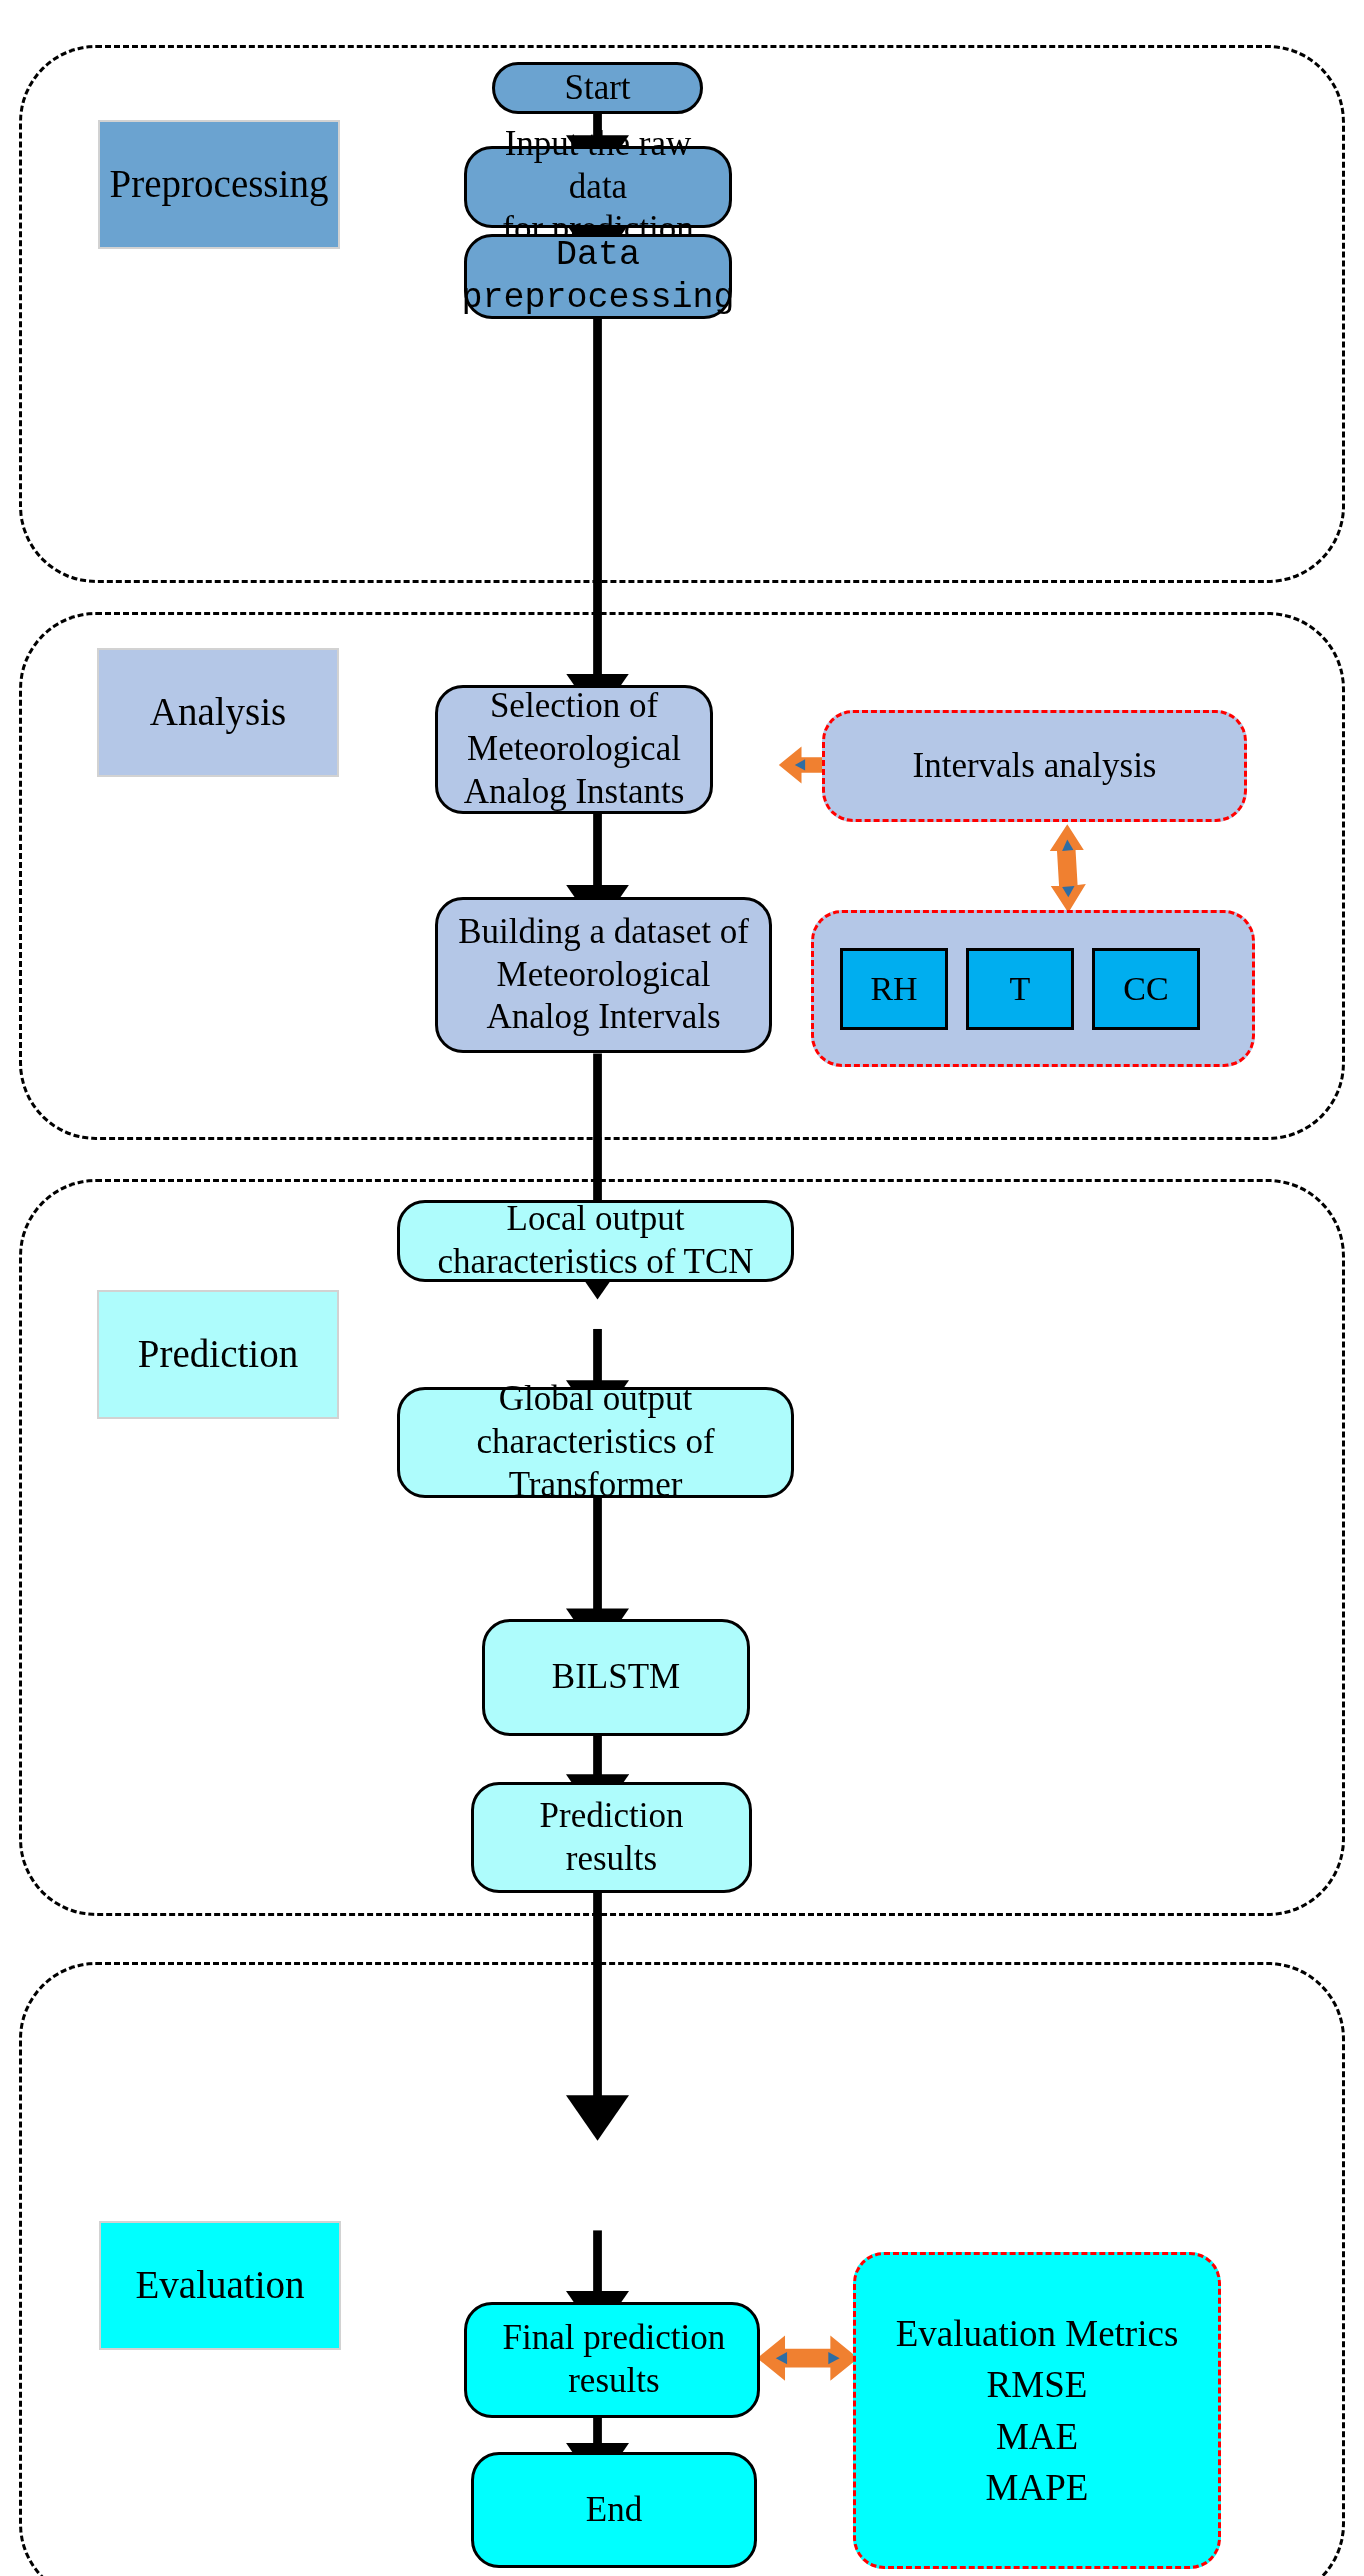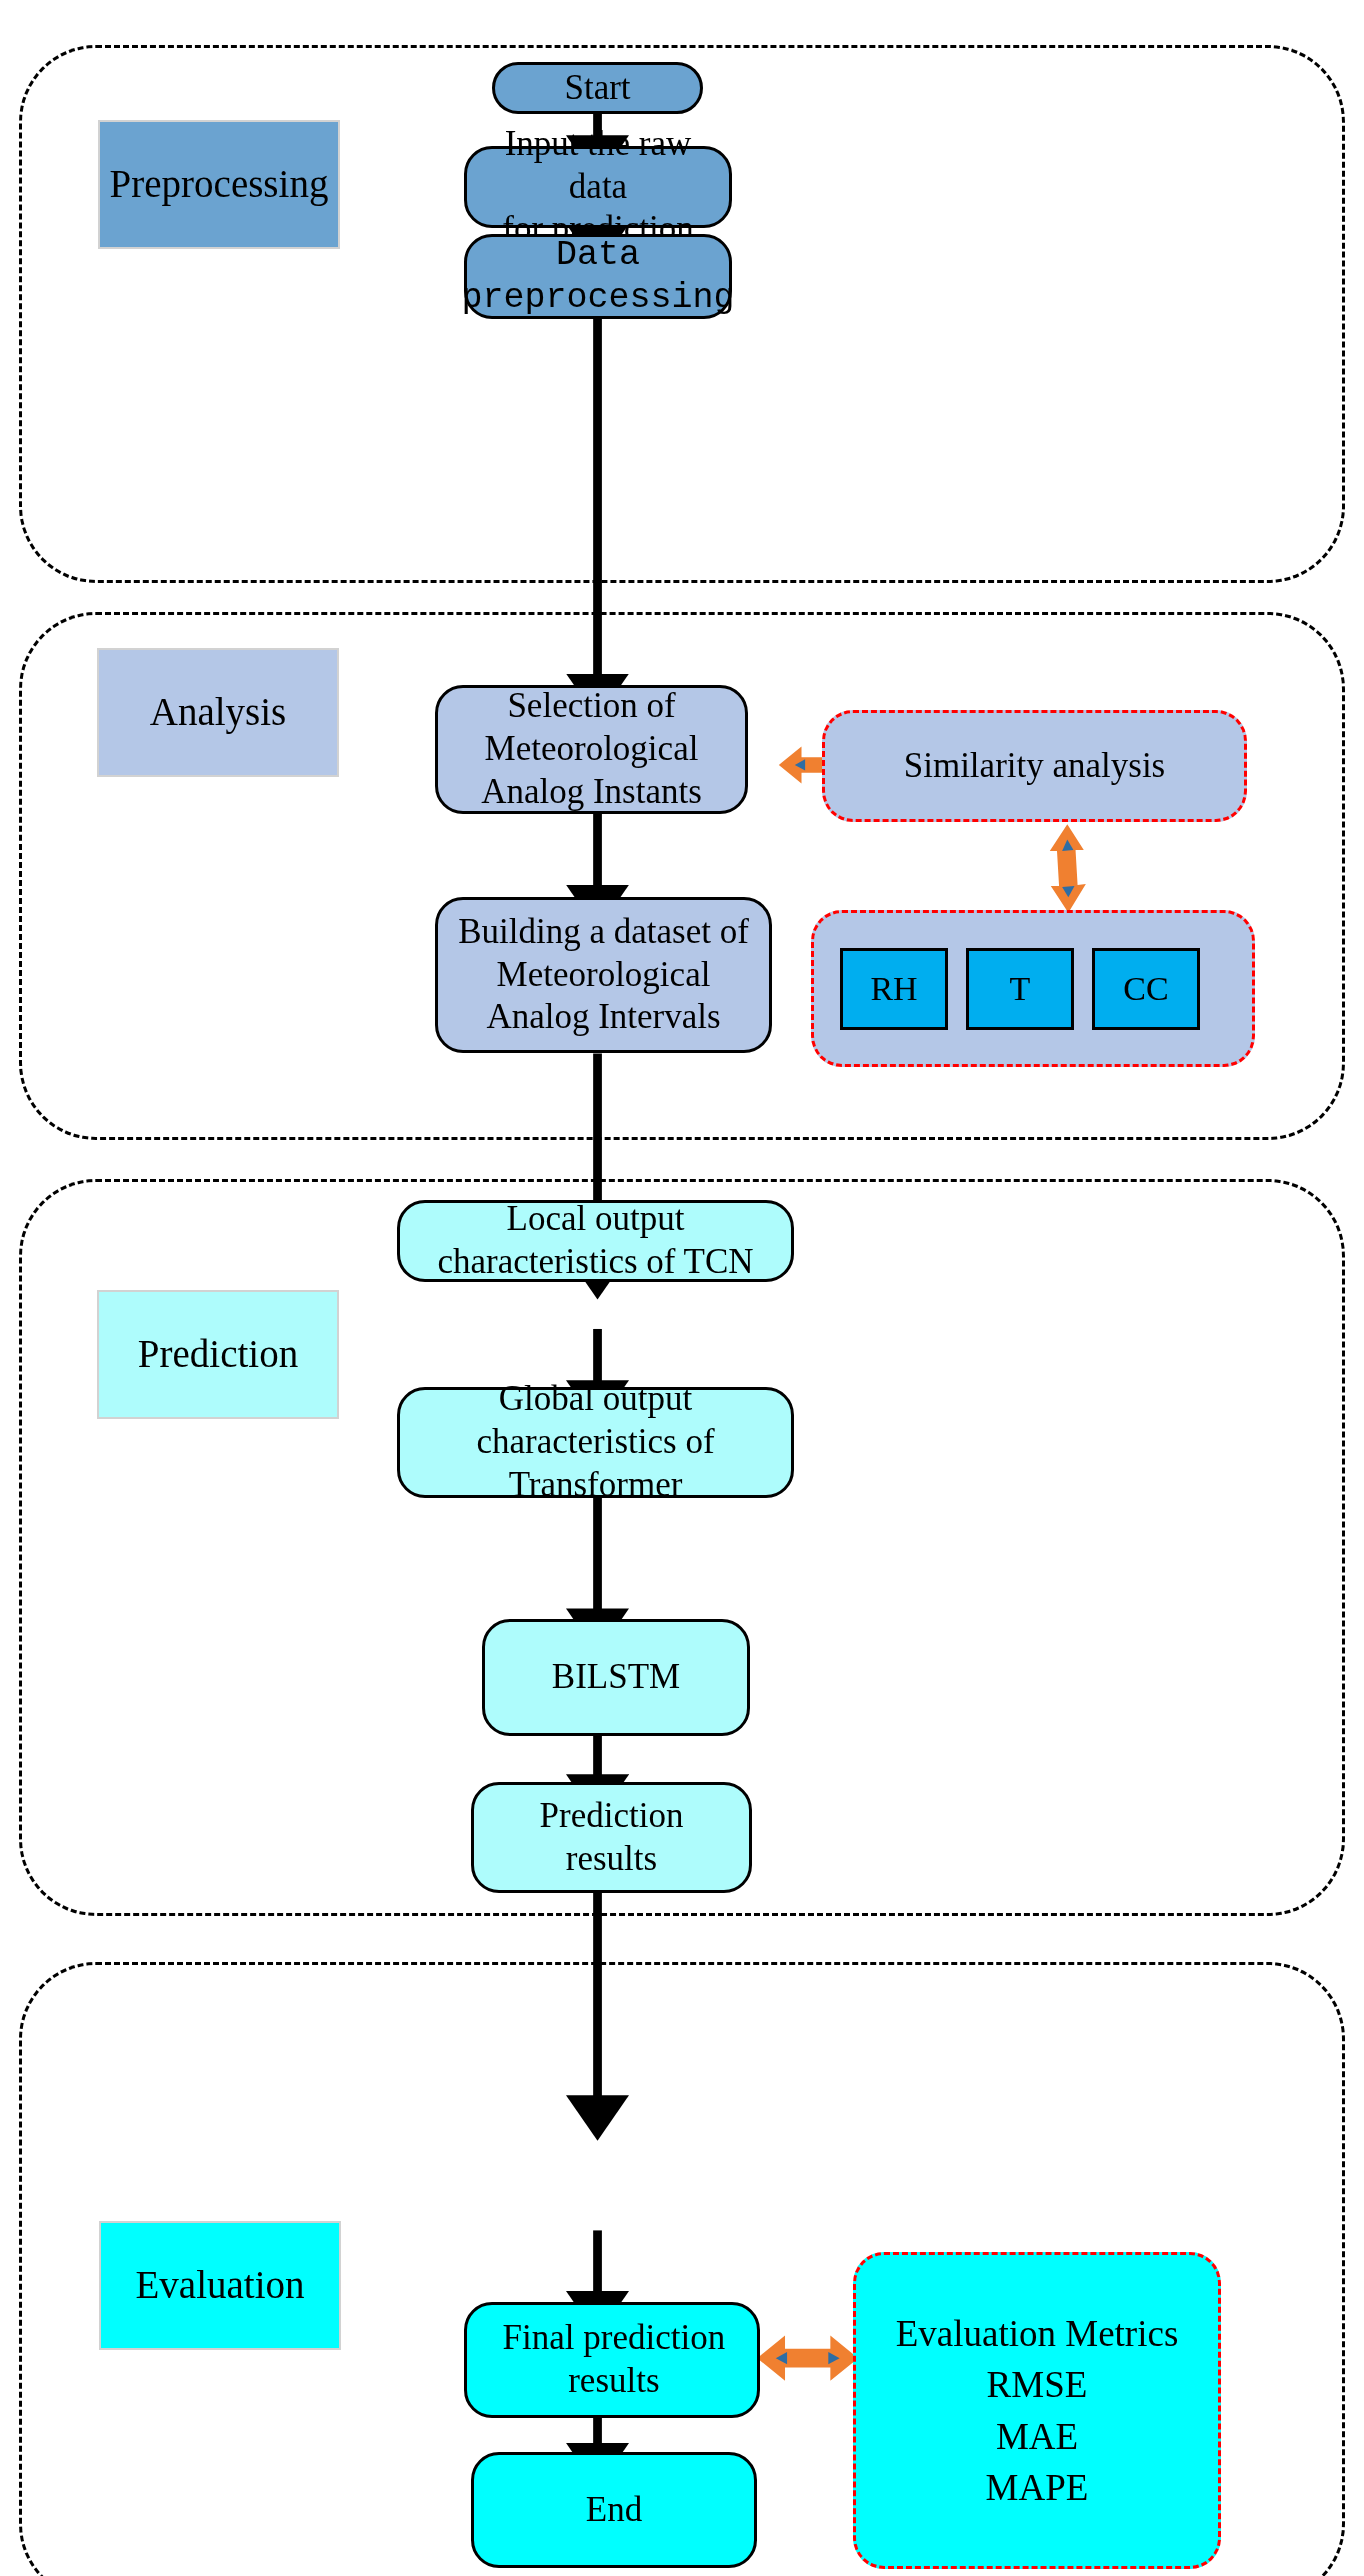--- a/index.html
+++ b/index.html
@@ -166,29 +166,29 @@
   </div>
 
   <div class="node fill-preprocess" style="left:492px; top:62px; width:211px; height:52px;">Start</div>
 
   <div class="node fill-preprocess" style="left:464px; top:146px; width:268px; height:82px;">Input the raw data
 for prediction</div>
 
   <div class="node fill-preprocess" style="left:464px; top:234px; width:268px; height:85px;font-family:Liberation Mono, monospace;">Data
 preprocessing</div>
 
-  <div class="node fill-analysis" style="left:435px; top:685px; width:313px; height:129px;">Selection of
+  <div class="node fill-analysis" style="left:435px; top:685px; width:278px; height:129px;">Selection of
 Meteorological
 Analog Instants</div>
 
   <div class="node fill-analysis" style="left:435px; top:897px; width:337px; height:156px;">Building a dataset of
 Meteorological
 Analog Intervals</div>
 
-  <div class="panel fill-analysis" style="left:822px; top:710px; width:425px; height:112px;">Similarity analysis</div>
+  <div class="panel fill-analysis" style="left:822px; top:710px; width:425px; height:112px;">Intervals analysis</div>
 
   <div class="panel fill-analysis" style="left:811px; top:910px; width:444px; height:157px;"></div>
 
   <div class="chip" style="left:840px; top:948px; width:108px; height:82px;">RH</div>
   <div class="chip" style="left:966px; top:948px; width:108px; height:82px;">T</div>
   <div class="chip" style="left:1092px; top:948px; width:108px; height:82px;">CC</div>
 
   <div class="node fill-predict" style="left:397px; top:1200px; width:397px; height:82px;">Local  output
 characteristics of TCN</div>
 

